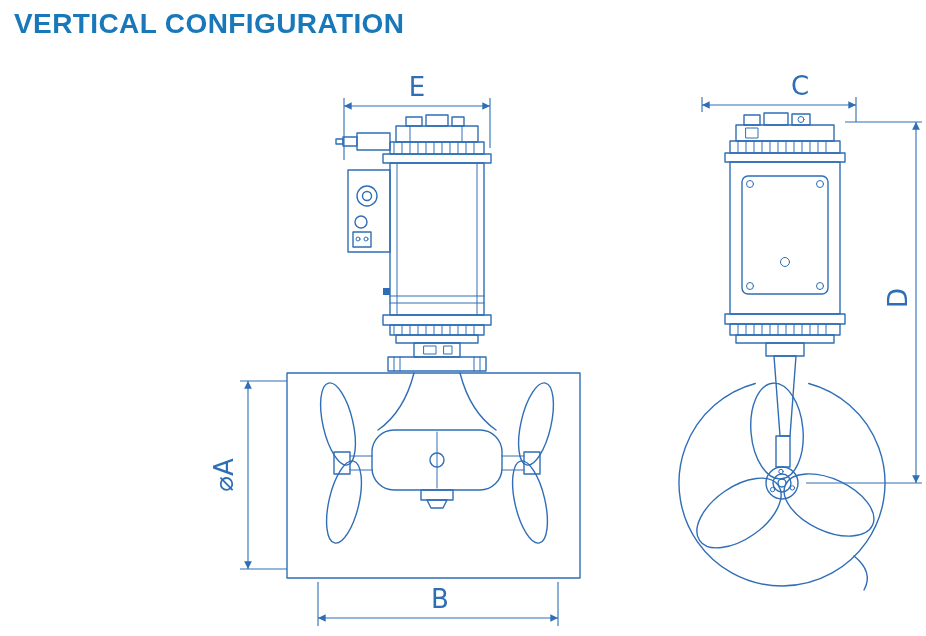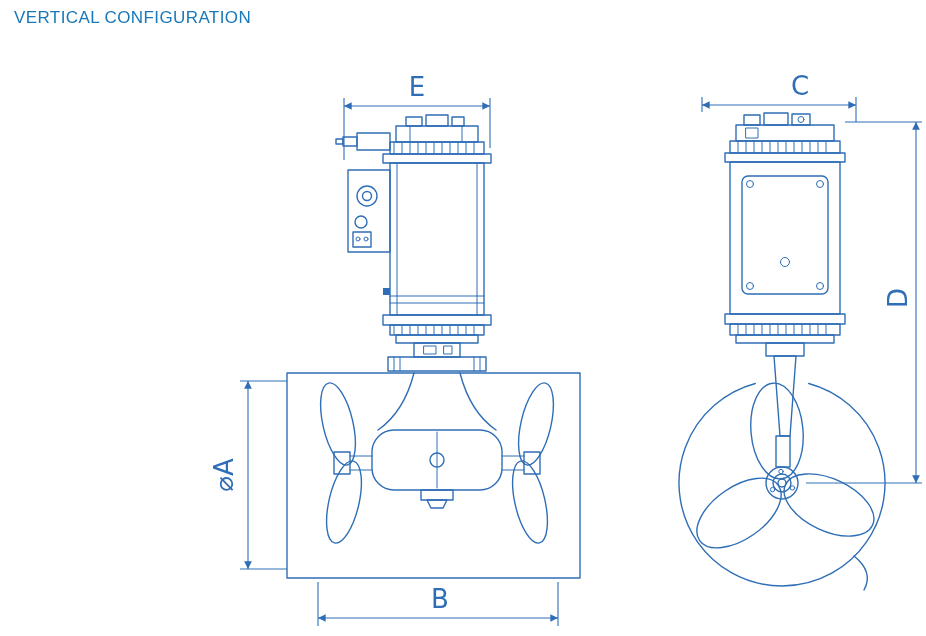--- a/index.html
+++ b/index.html
@@ -7,21 +7,21 @@
     --title-blue:#1878b9;
   }
   html,body{margin:0;padding:0;}
   body{
     width:926px;height:636px;position:relative;background:#ffffff;overflow:hidden;
     font-family:"Liberation Sans", sans-serif;
   }
   .page-title{
     position:absolute;left:14px;top:8px;
     font-family:"Liberation Sans", sans-serif;
-    font-weight:400;font-size:17px;letter-spacing:.4px;
+    font-weight:700;font-size:28px;letter-spacing:.4px;
     color:var(--title-blue);
   }
   svg{position:absolute;left:0;top:0;}
   .ln{stroke:var(--blue);fill:none;stroke-width:1.4;stroke-linecap:round;stroke-linejoin:round;}
   .thin{stroke:var(--blue);fill:none;stroke-width:1;stroke-linecap:round;stroke-linejoin:round;}
   .dim{stroke:var(--blue);fill:none;stroke-width:1.1;}
   .solid{fill:var(--blue);stroke:none;}
   .dimlabel{
     font-family:"DejaVu Sans", sans-serif;
     font-size:26px;fill:var(--blue);

